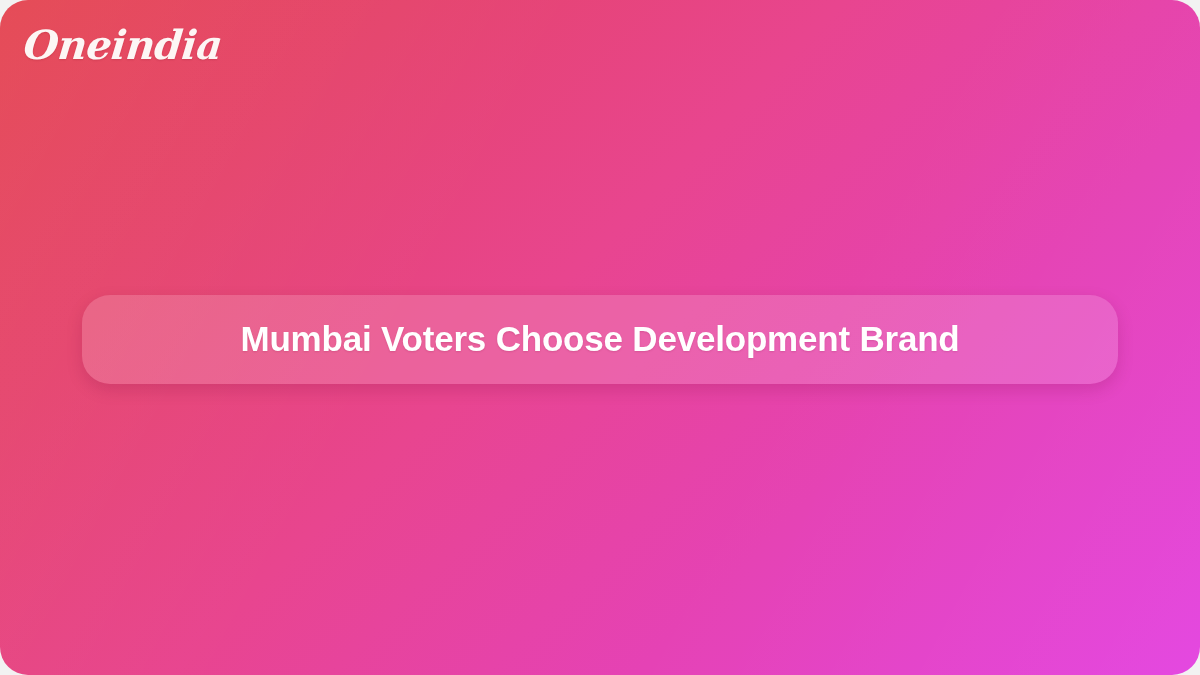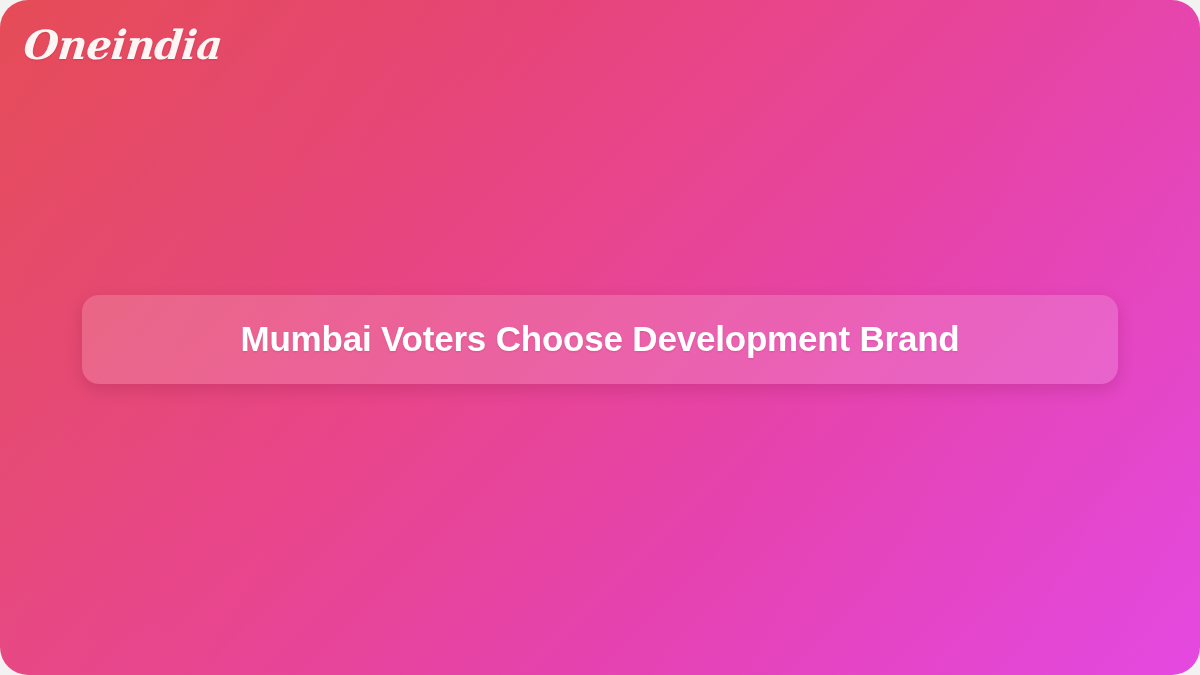--- a/index.html
+++ b/index.html
@@ -74,21 +74,21 @@
 
   
   .banner {
     position: absolute;
     left: 82px;
     top: 295px;
     width: 1036px;
     height: 89px;
     z-index: 2;
     box-sizing: border-box;
-    border-radius: 17px;
+    border-radius: 28px;
     background: rgba(255, 255, 255, 0.16);
     box-shadow: 0 6px 16px rgba(110, 10, 55, 0.18);
     display: flex;
     align-items: center;
     justify-content: center;
     padding: 16px 24px;
   }
 
   .banner-title {
     color: #ffffff;

